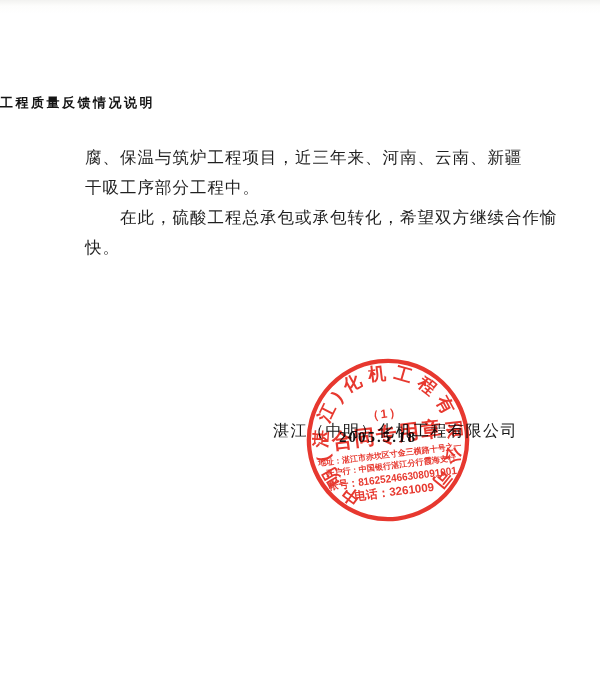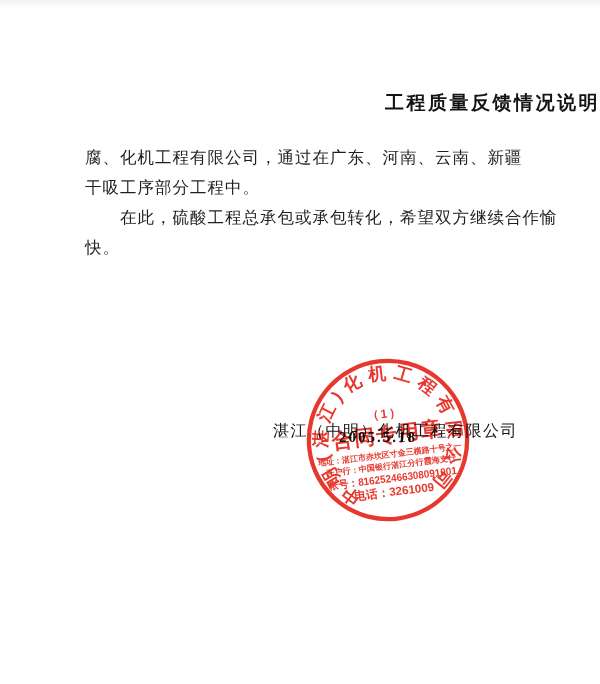--- a/index.html
+++ b/index.html
@@ -12,24 +12,24 @@
     width: 600px;
     height: 684px;
     background: linear-gradient(180deg, #f2f2f0 0px, #fdfdfc 6px, #ffffff 14px);
     overflow: hidden;
     font-family: "Liberation Serif", serif;
     color: #1b1b1b;
   }
   .doc-title {
     margin: 0;
     padding-top: 90px;
-    text-align: right;
+    text-align: left;
     font-family: "Liberation Sans", sans-serif;
     font-weight: bold;
-    font-size: 19px;
+    font-size: 13px;
     line-height: 26px;
     letter-spacing: 2.5px;
     color: #141414;
   }
   .doc-body {
     margin-top: 27px;
     margin-left: 85px;
     margin-right: 85px;
   }
   .body-line {
@@ -77,21 +77,21 @@
   }
 </style>
 </head>
 <body>
 
 <div class="page">
 
   <h1 class="doc-title">工程质量反馈情况说明</h1>
 
   <div class="doc-body">
-    <div class="body-line">腐、化机工程有限公司，通过在广东、河南、云南、新疆</div>
+    <div class="body-line">腐、保温与筑炉工程项目，近三年来、河南、云南、新疆</div>
     <div class="body-line">干吸工序部分工程中。</div>
     <div class="body-line indent">在此，硫酸工程总承包或承包转化，希望双方继续合作愉</div>
     <div class="body-line">快。</div>
   </div>
 
   <div class="sig-company">湛江（中明）化机工程有限公司</div>
 
   <div class="sig-date">2005.5.18</div>
 
   <svg class="seal" viewBox="0 0 200 200" aria-hidden="true">

